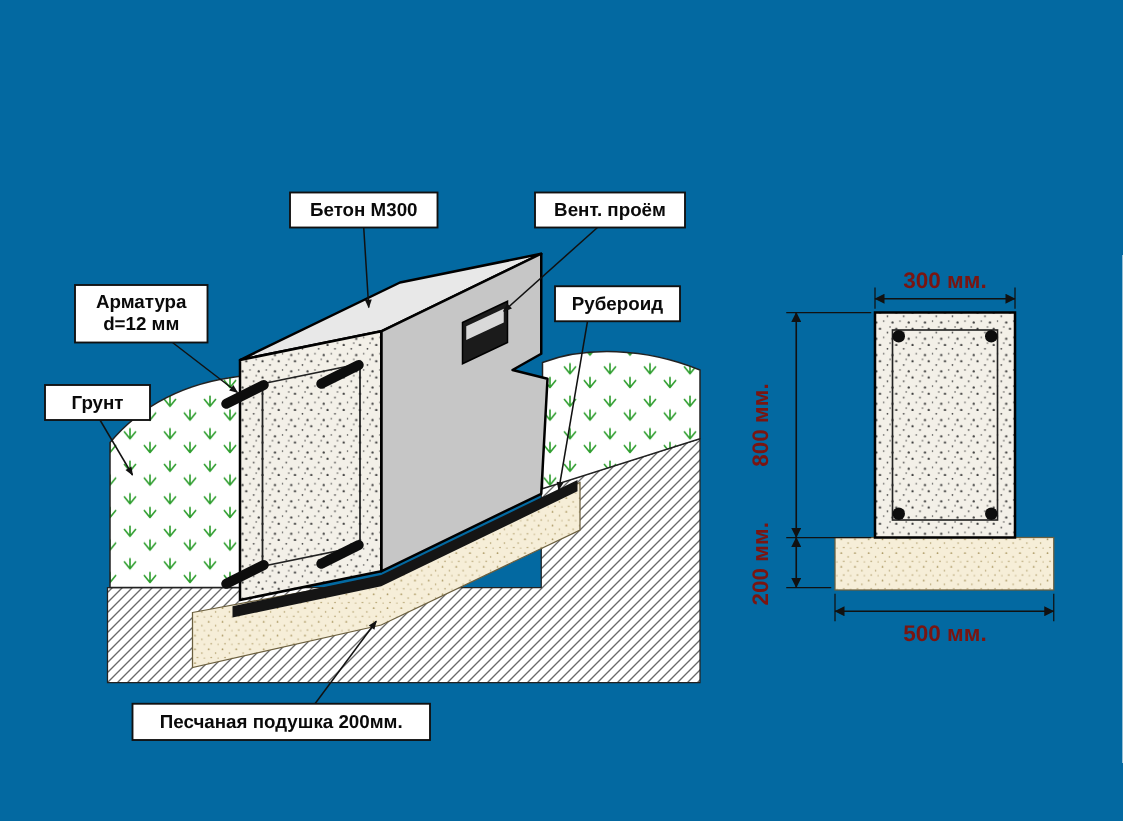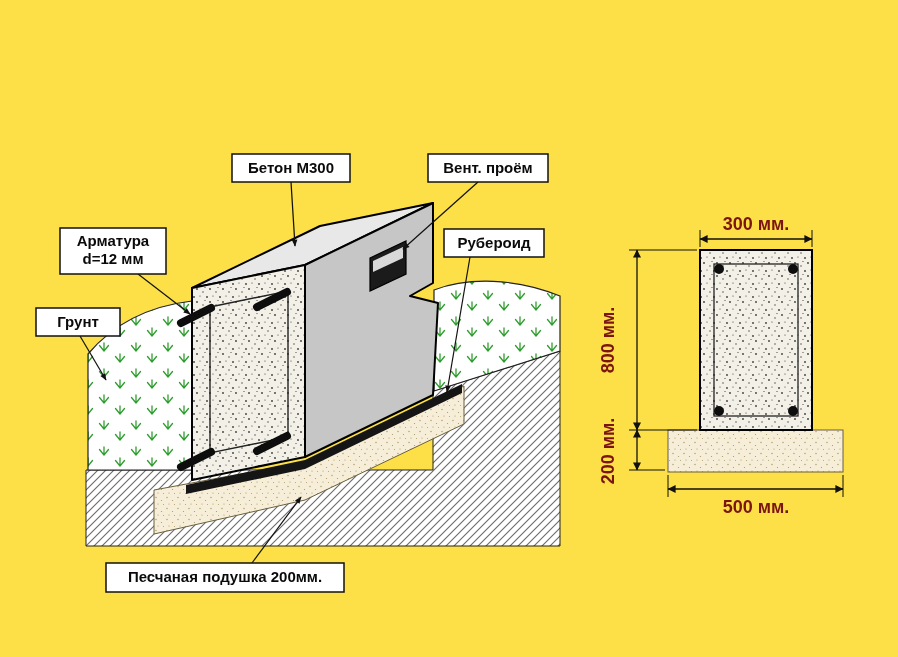--- a/index.html
+++ b/index.html
@@ -1,16 +1,16 @@
 <!DOCTYPE html>
 <html><head>
 <meta charset="utf-8">
 <style>
   html,body{margin:0;padding:0;background:#fff;}
-  .canvas{position:relative;width:898px;height:657px;background:#fde047;overflow:hidden;}
+  .canvas{position:relative;width:898px;height:657px;background:#0369a1;overflow:hidden;}
   svg{display:block;}
   .lbl{font:bold 15px "Liberation Sans","DejaVu Sans",sans-serif;fill:#0a0a0a;text-anchor:middle;}
   .dim{font:bold 18px "Liberation Sans","DejaVu Sans",sans-serif;text-anchor:middle;}
   .callout-box{fill:#ffffff;stroke:#111;stroke-width:1.5;}
   .leader{stroke:#111;stroke-width:1.2;fill:none;}
   .outline{stroke:#000;stroke-width:2;stroke-linejoin:round;}
   .dimline{stroke:#111;stroke-width:1.3;fill:none;}
   .extline{stroke:#111;stroke-width:1;fill:none;}
 </style>
 </head>

